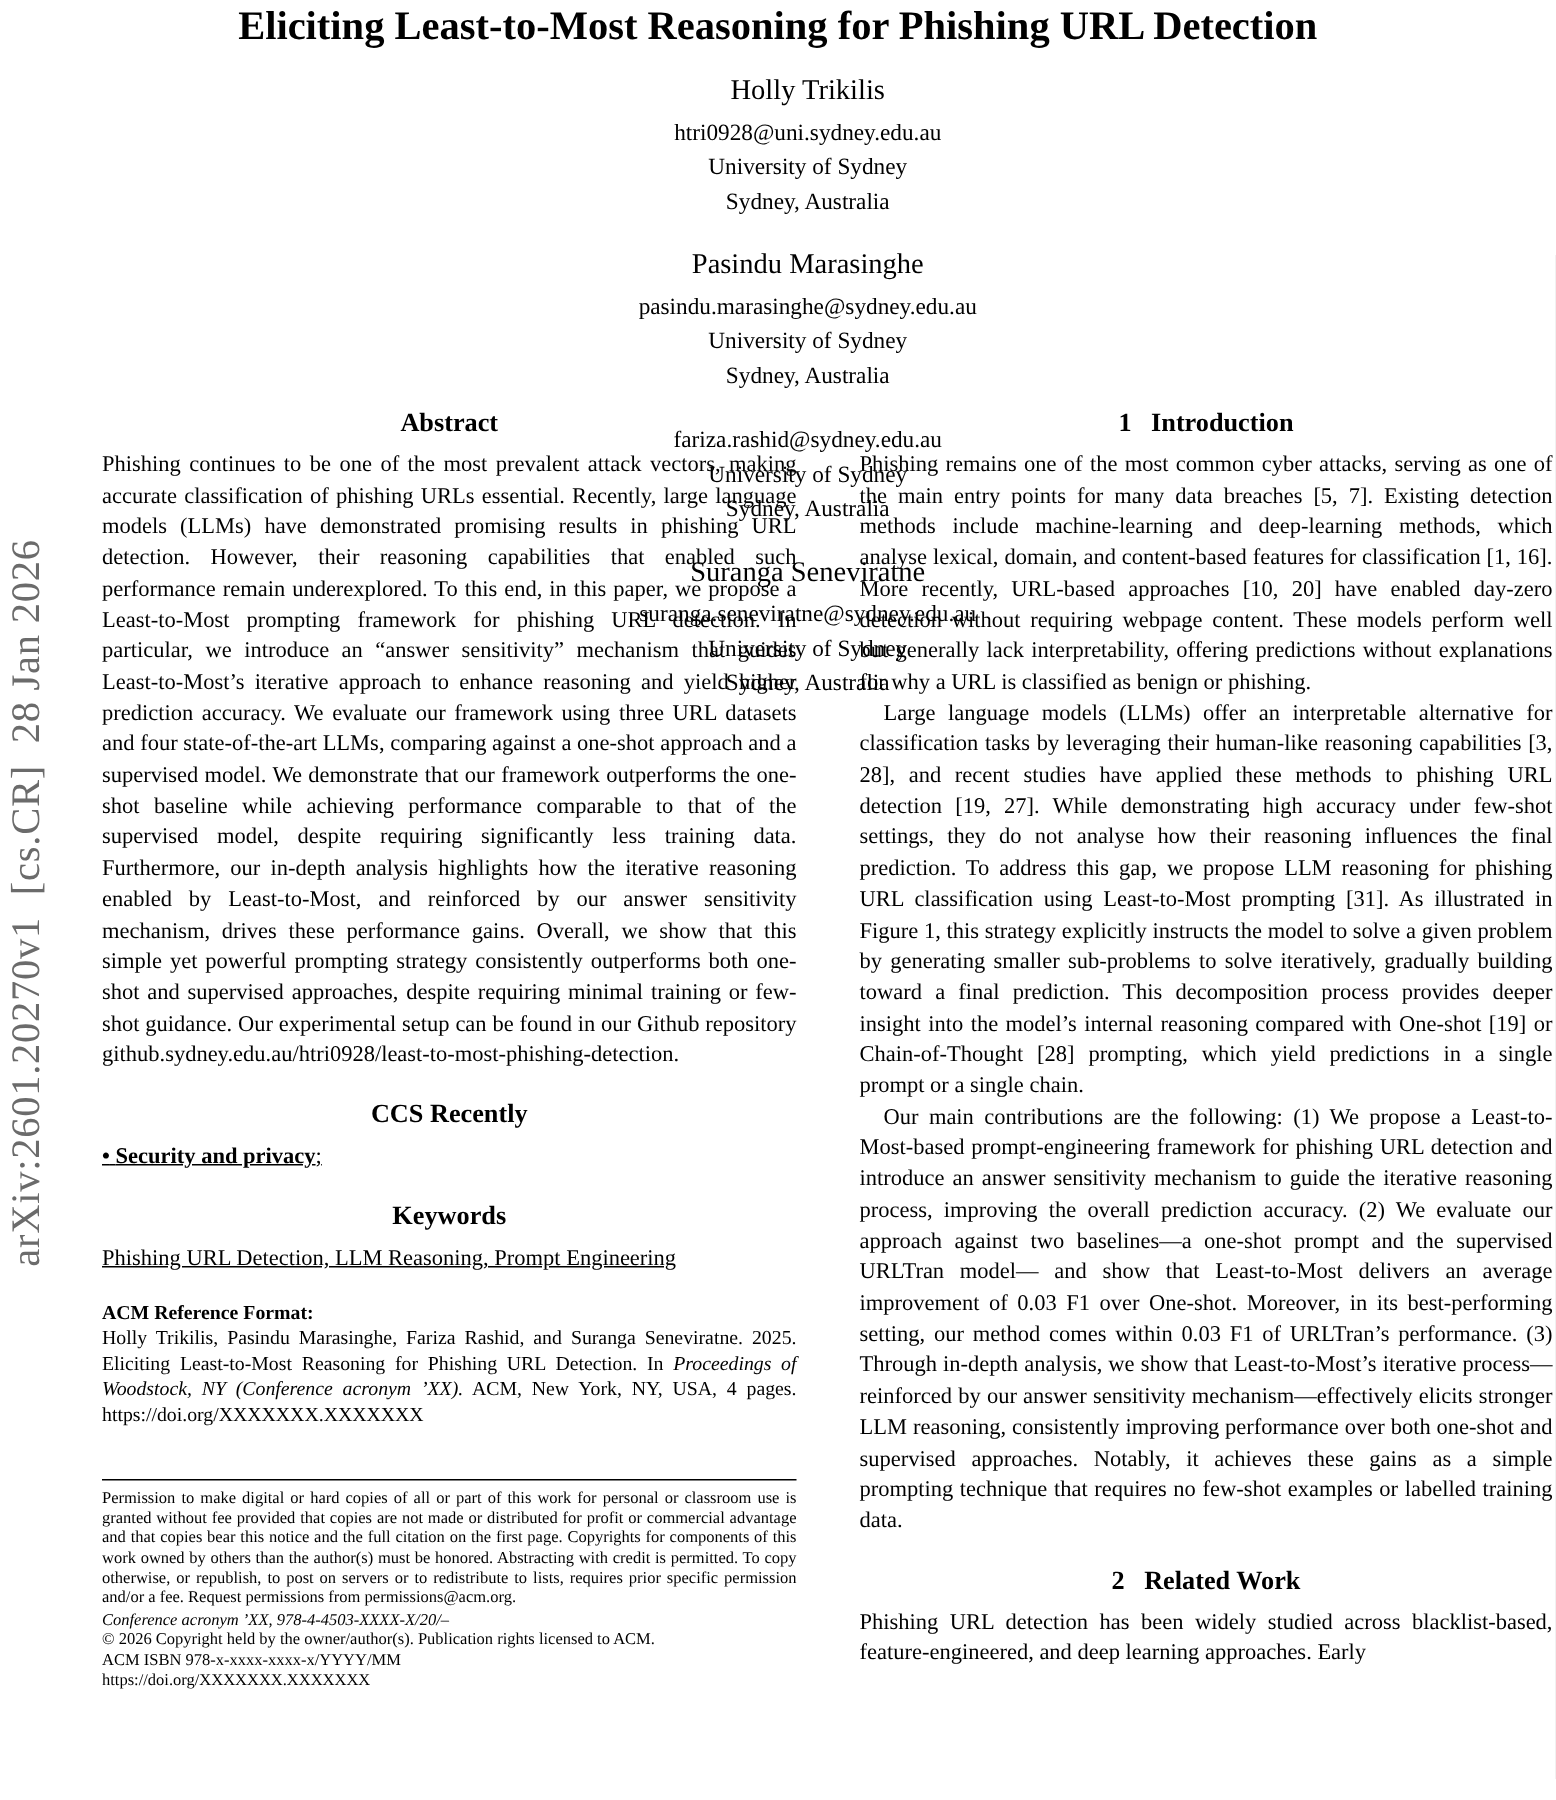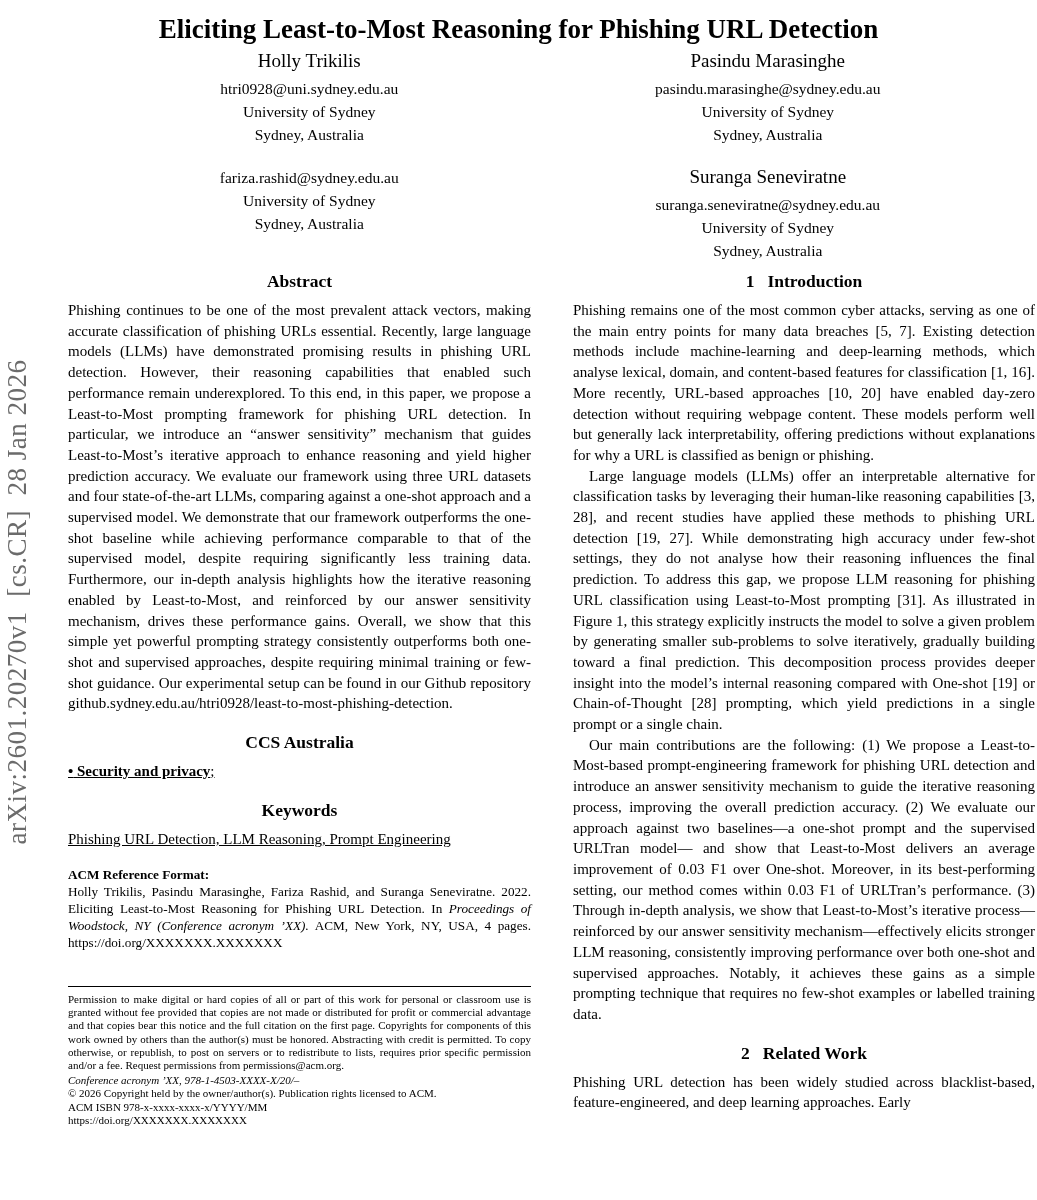--- a/index.html
+++ b/index.html
@@ -19,30 +19,30 @@
     transform:rotate(-90deg);
     text-align:center;
     font-size:27px;
     letter-spacing:0.5px;
     color:#6b6b6b;
     white-space:pre;
   }
   .title{
     position:absolute;
     top:2px;left:0;right:0;
-    margin:12px;
+    margin:0;
     text-align:center;
     font-size:27px;
     font-weight:bold;
   }
   .authors{
     position:absolute;
     top:50px;left:80px;right:40px;
     display:grid;
-    grid-template-columns:1fr 1fr;
+    grid-template-columns:1fr;
     row-gap:20px;
     text-align:center;
   }
   .author-name{font-size:19px;margin-bottom:5px;}
   .author-line{font-size:15.5px;line-height:23px;}
   .col{position:absolute;width:463px;text-align:justify;hyphens:auto;-webkit-hyphens:auto;}
   .col-left{left:68px;top:271px;}
   .col-right{left:573px;top:271px;width:462px;}
   .body-text{
     margin:0;
@@ -107,36 +107,36 @@
       <div class="author-line">suranga.seneviratne@sydney.edu.au</div>
       <div class="author-line">University of Sydney</div>
       <div class="author-line">Sydney, Australia</div>
     </div>
   </div>
 
   <div class="col col-left">
     <h2 class="block-heading first">Abstract</h2>
     <p class="body-text"><span>Phishing continues to be one of the most prevalent attack vectors, making accurate classification of phishing URLs essential. Recently, large language models (LLMs) have demonstrated promising results in phishing URL detection. However, their reasoning capabilities that enabled such performance remain underexplored. To this end, in this paper, we propose a Least-to-Most prompting framework for phishing URL detection. In particular, we introduce an “answer sensitivity” mechanism that guides Least-to-Most’s iterative approach to enhance reasoning and yield higher prediction accuracy. We evaluate our framework using three URL datasets and four state-of-the-art LLMs, comparing against a one-shot approach and a supervised model. We demonstrate that our framework outperforms the one-shot baseline while achieving performance comparable to that of the supervised model, despite requiring significantly less training data. Furthermore, our in-depth analysis highlights how the iterative reasoning enabled by Least-to-Most, and reinforced by our answer sensitivity mechanism, drives these performance gains. Overall, we show that this simple yet powerful prompting strategy consistently outperforms both one-shot and supervised approaches, despite requiring minimal training or few-shot guidance. Our experimental setup can be found in our Github repository </span><span class="link">github.sydney.edu.au/htri0928/least-to-most-phishing-detection</span><span>.</span></p>
 
-    <h2 class="block-heading">CCS Australia</h2>
+    <h2 class="block-heading">CCS Recently</h2>
     <p class="ccs-line"><strong>•</strong> <strong>Security and privacy</strong><span>;</span></p>
 
     <h2 class="block-heading">Keywords</h2>
     <p class="keywords-line">Phishing URL Detection, LLM Reasoning, Prompt Engineering</p>
 
     <div class="acm-ref">
       <p class="ref-heading">ACM Reference Format:</p>
-      <p class="ref-text"><span>Holly Trikilis, Pasindu Marasinghe, Fariza Rashid, and Suranga Seneviratne. 2022. Eliciting Least-to-Most Reasoning for Phishing URL Detection. In </span><span class="italic">Proceedings of Woodstock, NY (Conference acronym ’XX).</span><span> ACM, New York, NY, USA, 4 pages. </span><span class="link">https://doi.org/XXXXXXX.XXXXXXX</span></p>
+      <p class="ref-text"><span>Holly Trikilis, Pasindu Marasinghe, Fariza Rashid, and Suranga Seneviratne. 2025. Eliciting Least-to-Most Reasoning for Phishing URL Detection. In </span><span class="italic">Proceedings of Woodstock, NY (Conference acronym ’XX).</span><span> ACM, New York, NY, USA, 4 pages. </span><span class="link">https://doi.org/XXXXXXX.XXXXXXX</span></p>
     </div>
   </div>
 
   <div class="footnote">
     <div class="footnote-rule"></div>
     <p>Permission to make digital or hard copies of all or part of this work for personal or classroom use is granted without fee provided that copies are not made or distributed for profit or commercial advantage and that copies bear this notice and the full citation on the first page. Copyrights for components of this work owned by others than the author(s) must be honored. Abstracting with credit is permitted. To copy otherwise, or republish, to post on servers or to redistribute to lists, requires prior specific permission and/or a fee. Request permissions from permissions@acm.org.</p>
-    <p class="italic gap">Conference acronym ’XX, 978-1-4503-XXXX-X/20/–</p>
+    <p class="italic gap">Conference acronym ’XX, 978-4-4503-XXXX-X/20/–</p>
     <p>© 2026 Copyright held by the owner/author(s). Publication rights licensed to ACM.</p>
     <p>ACM ISBN 978-x-xxxx-xxxx-x/YYYY/MM</p>
     <p class="link">https://doi.org/XXXXXXX.XXXXXXX</p>
   </div>
 
   <div class="col col-right">
     <h2 class="block-heading first"><span class="sec-num">1</span><span>Introduction</span></h2>
     <p class="body-text">Phishing remains one of the most common cyber attacks, serving as one of the main entry points for many data breaches [5, 7]. Existing detection methods include machine-learning and deep-learning methods, which analyse lexical, domain, and content-based features for classification [1, 16]. More recently, URL-based approaches [10, 20] have enabled day-zero detection without requiring webpage content. These models perform well but generally lack interpretability, offering predictions without explanations for why a URL is classified as benign or phishing.</p>
     <p class="body-text indent">Large language models (LLMs) offer an interpretable alternative for classification tasks by leveraging their human-like reasoning capabilities [3, 28], and recent studies have applied these methods to phishing URL detection [19, 27]. While demonstrating high accuracy under few-shot settings, they do not analyse how their reasoning influences the final prediction. To address this gap, we propose LLM reasoning for phishing URL classification using Least-to-Most prompting [31]. As illustrated in Figure 1, this strategy explicitly instructs the model to solve a given problem by generating smaller sub-problems to solve iteratively, gradually building toward a final prediction. This decomposition process provides deeper insight into the model’s internal reasoning compared with One-shot [19] or Chain-of-Thought [28] prompting, which yield predictions in a single prompt or a single chain.</p>
     <p class="body-text indent">Our main contributions are the following: (1) We propose a Least-to-Most-based prompt-engineering framework for phishing URL detection and introduce an answer sensitivity mechanism to guide the iterative reasoning process, improving the overall prediction accuracy. (2) We evaluate our approach against two baselines—a one-shot prompt and the supervised URLTran model— and show that Least-to-Most delivers an average improvement of 0.03 F1 over One-shot. Moreover, in its best-performing setting, our method comes within 0.03 F1 of URLTran’s performance. (3) Through in-depth analysis, we show that Least-to-Most’s iterative process—reinforced by our answer sensitivity mechanism—effectively elicits stronger LLM reasoning, consistently improving performance over both one-shot and supervised approaches. Notably, it achieves these gains as a simple prompting technique that requires no few-shot examples or labelled training data.</p>

